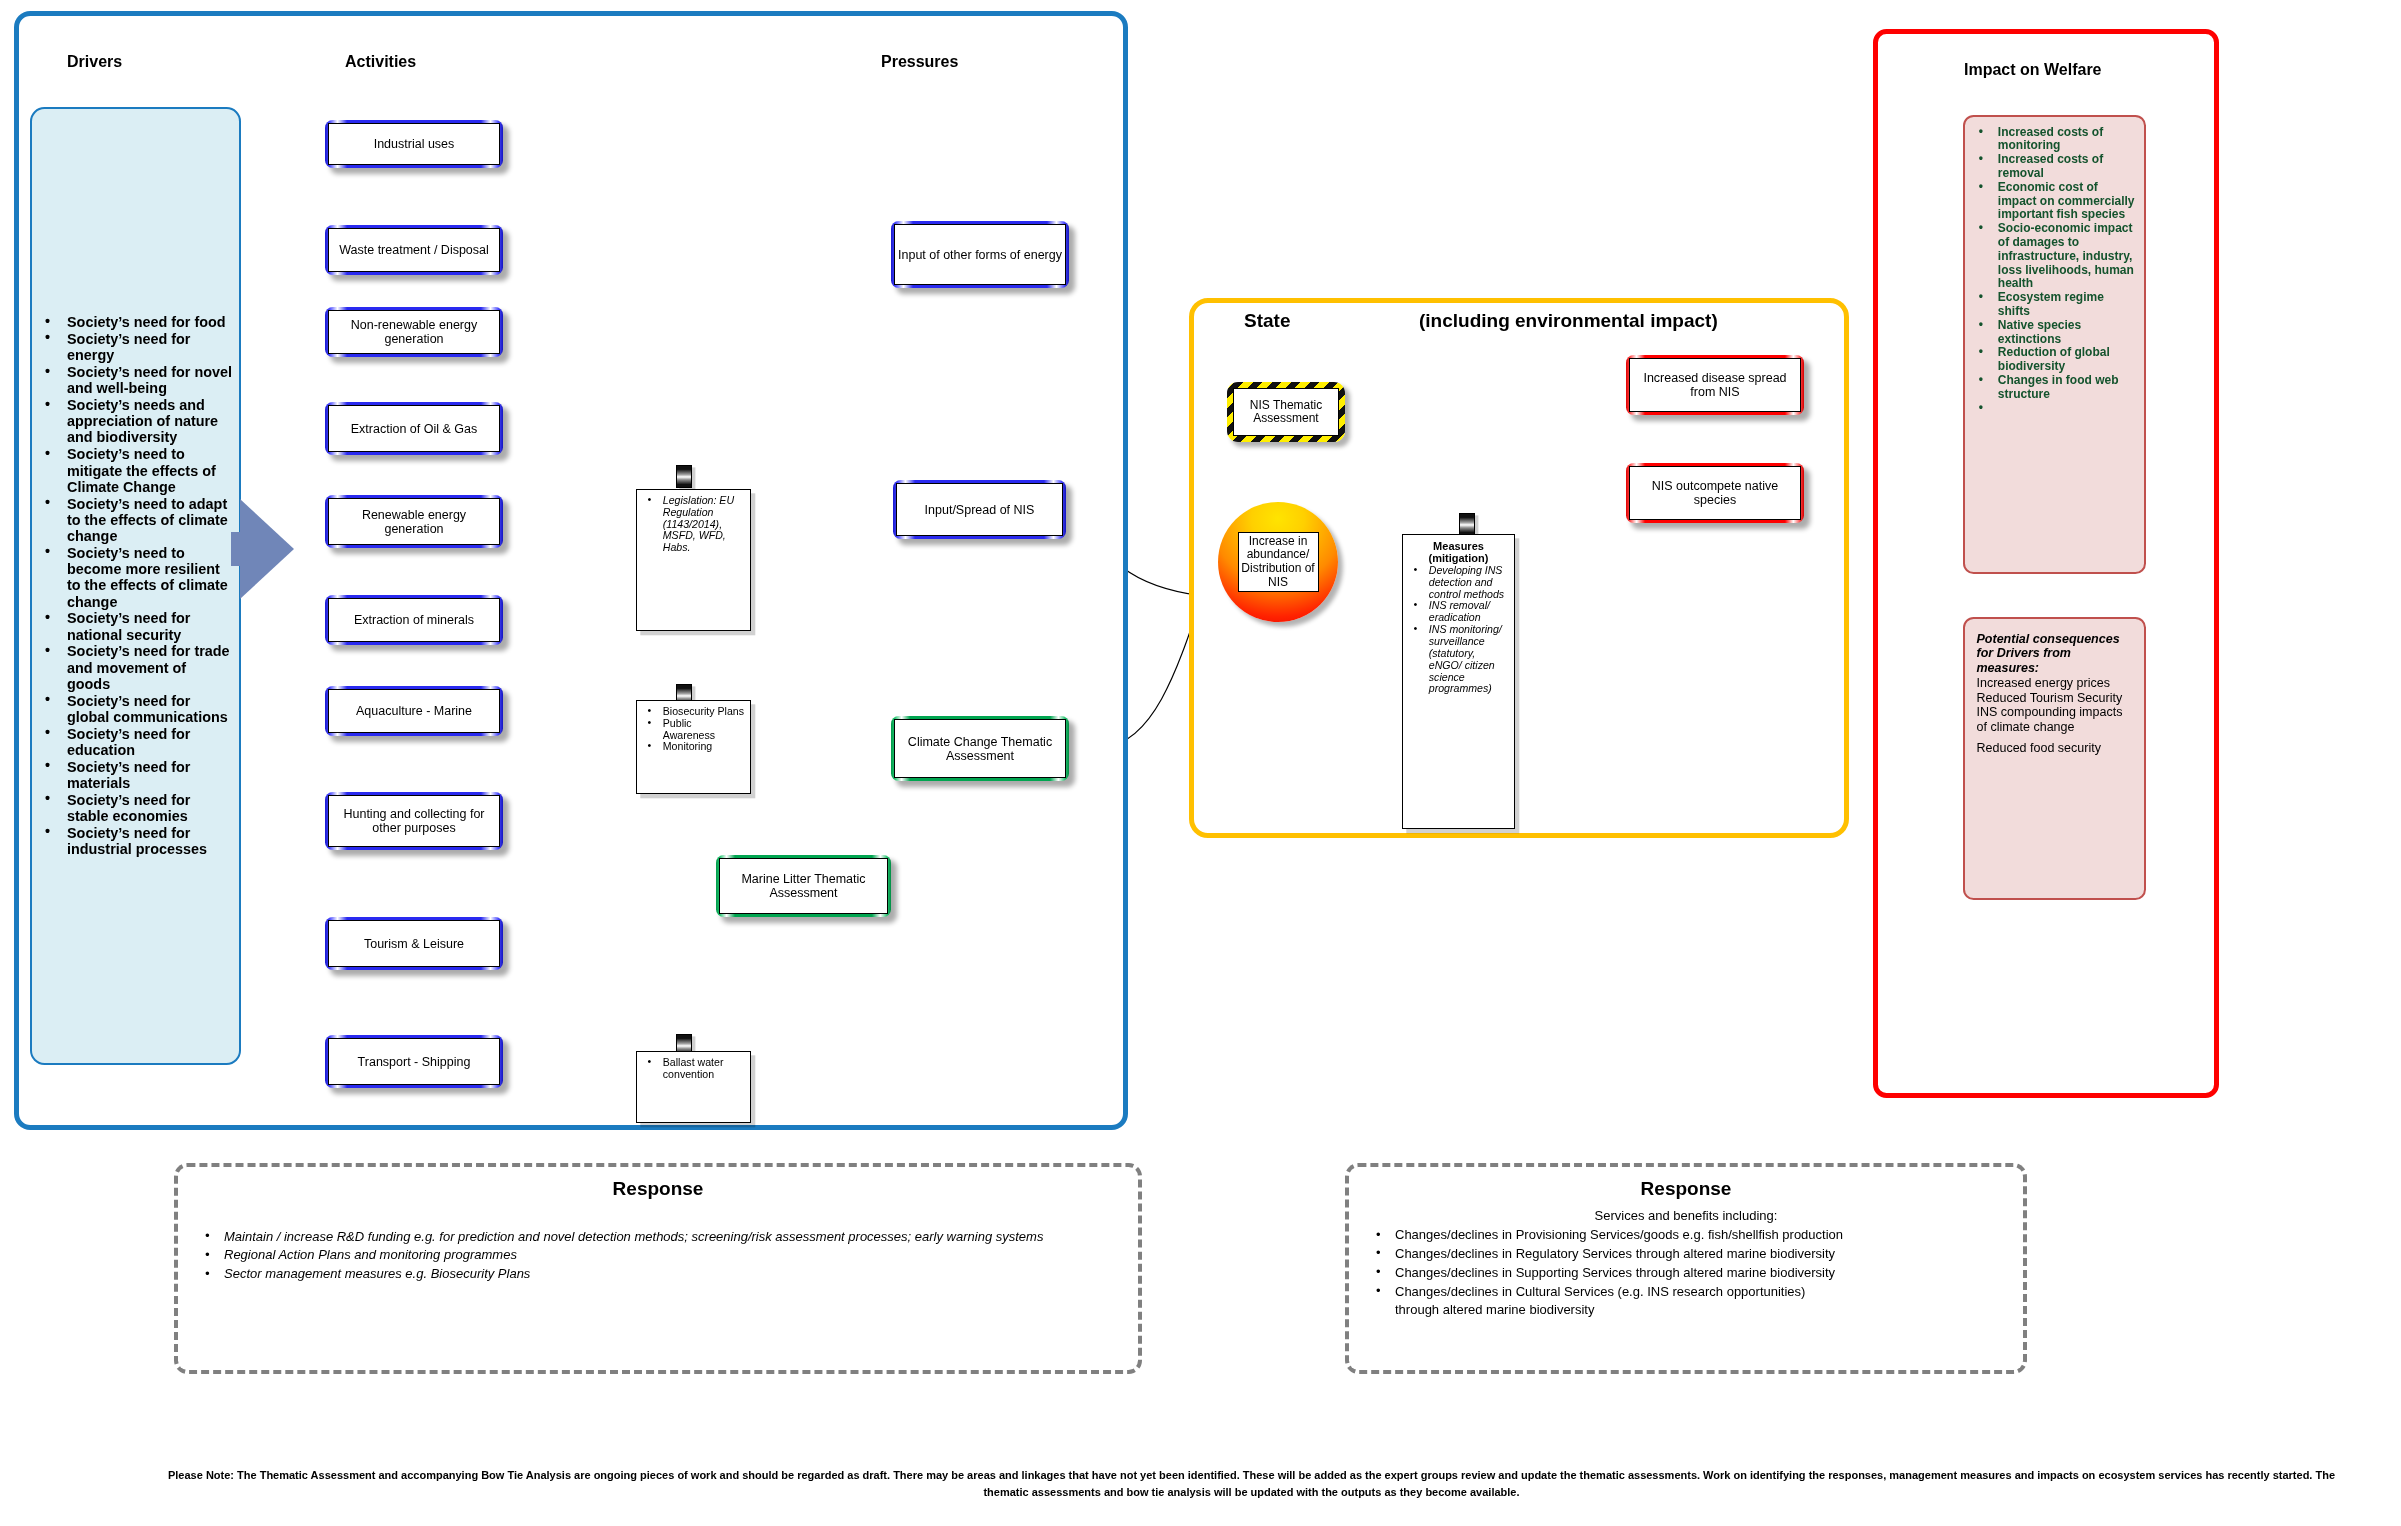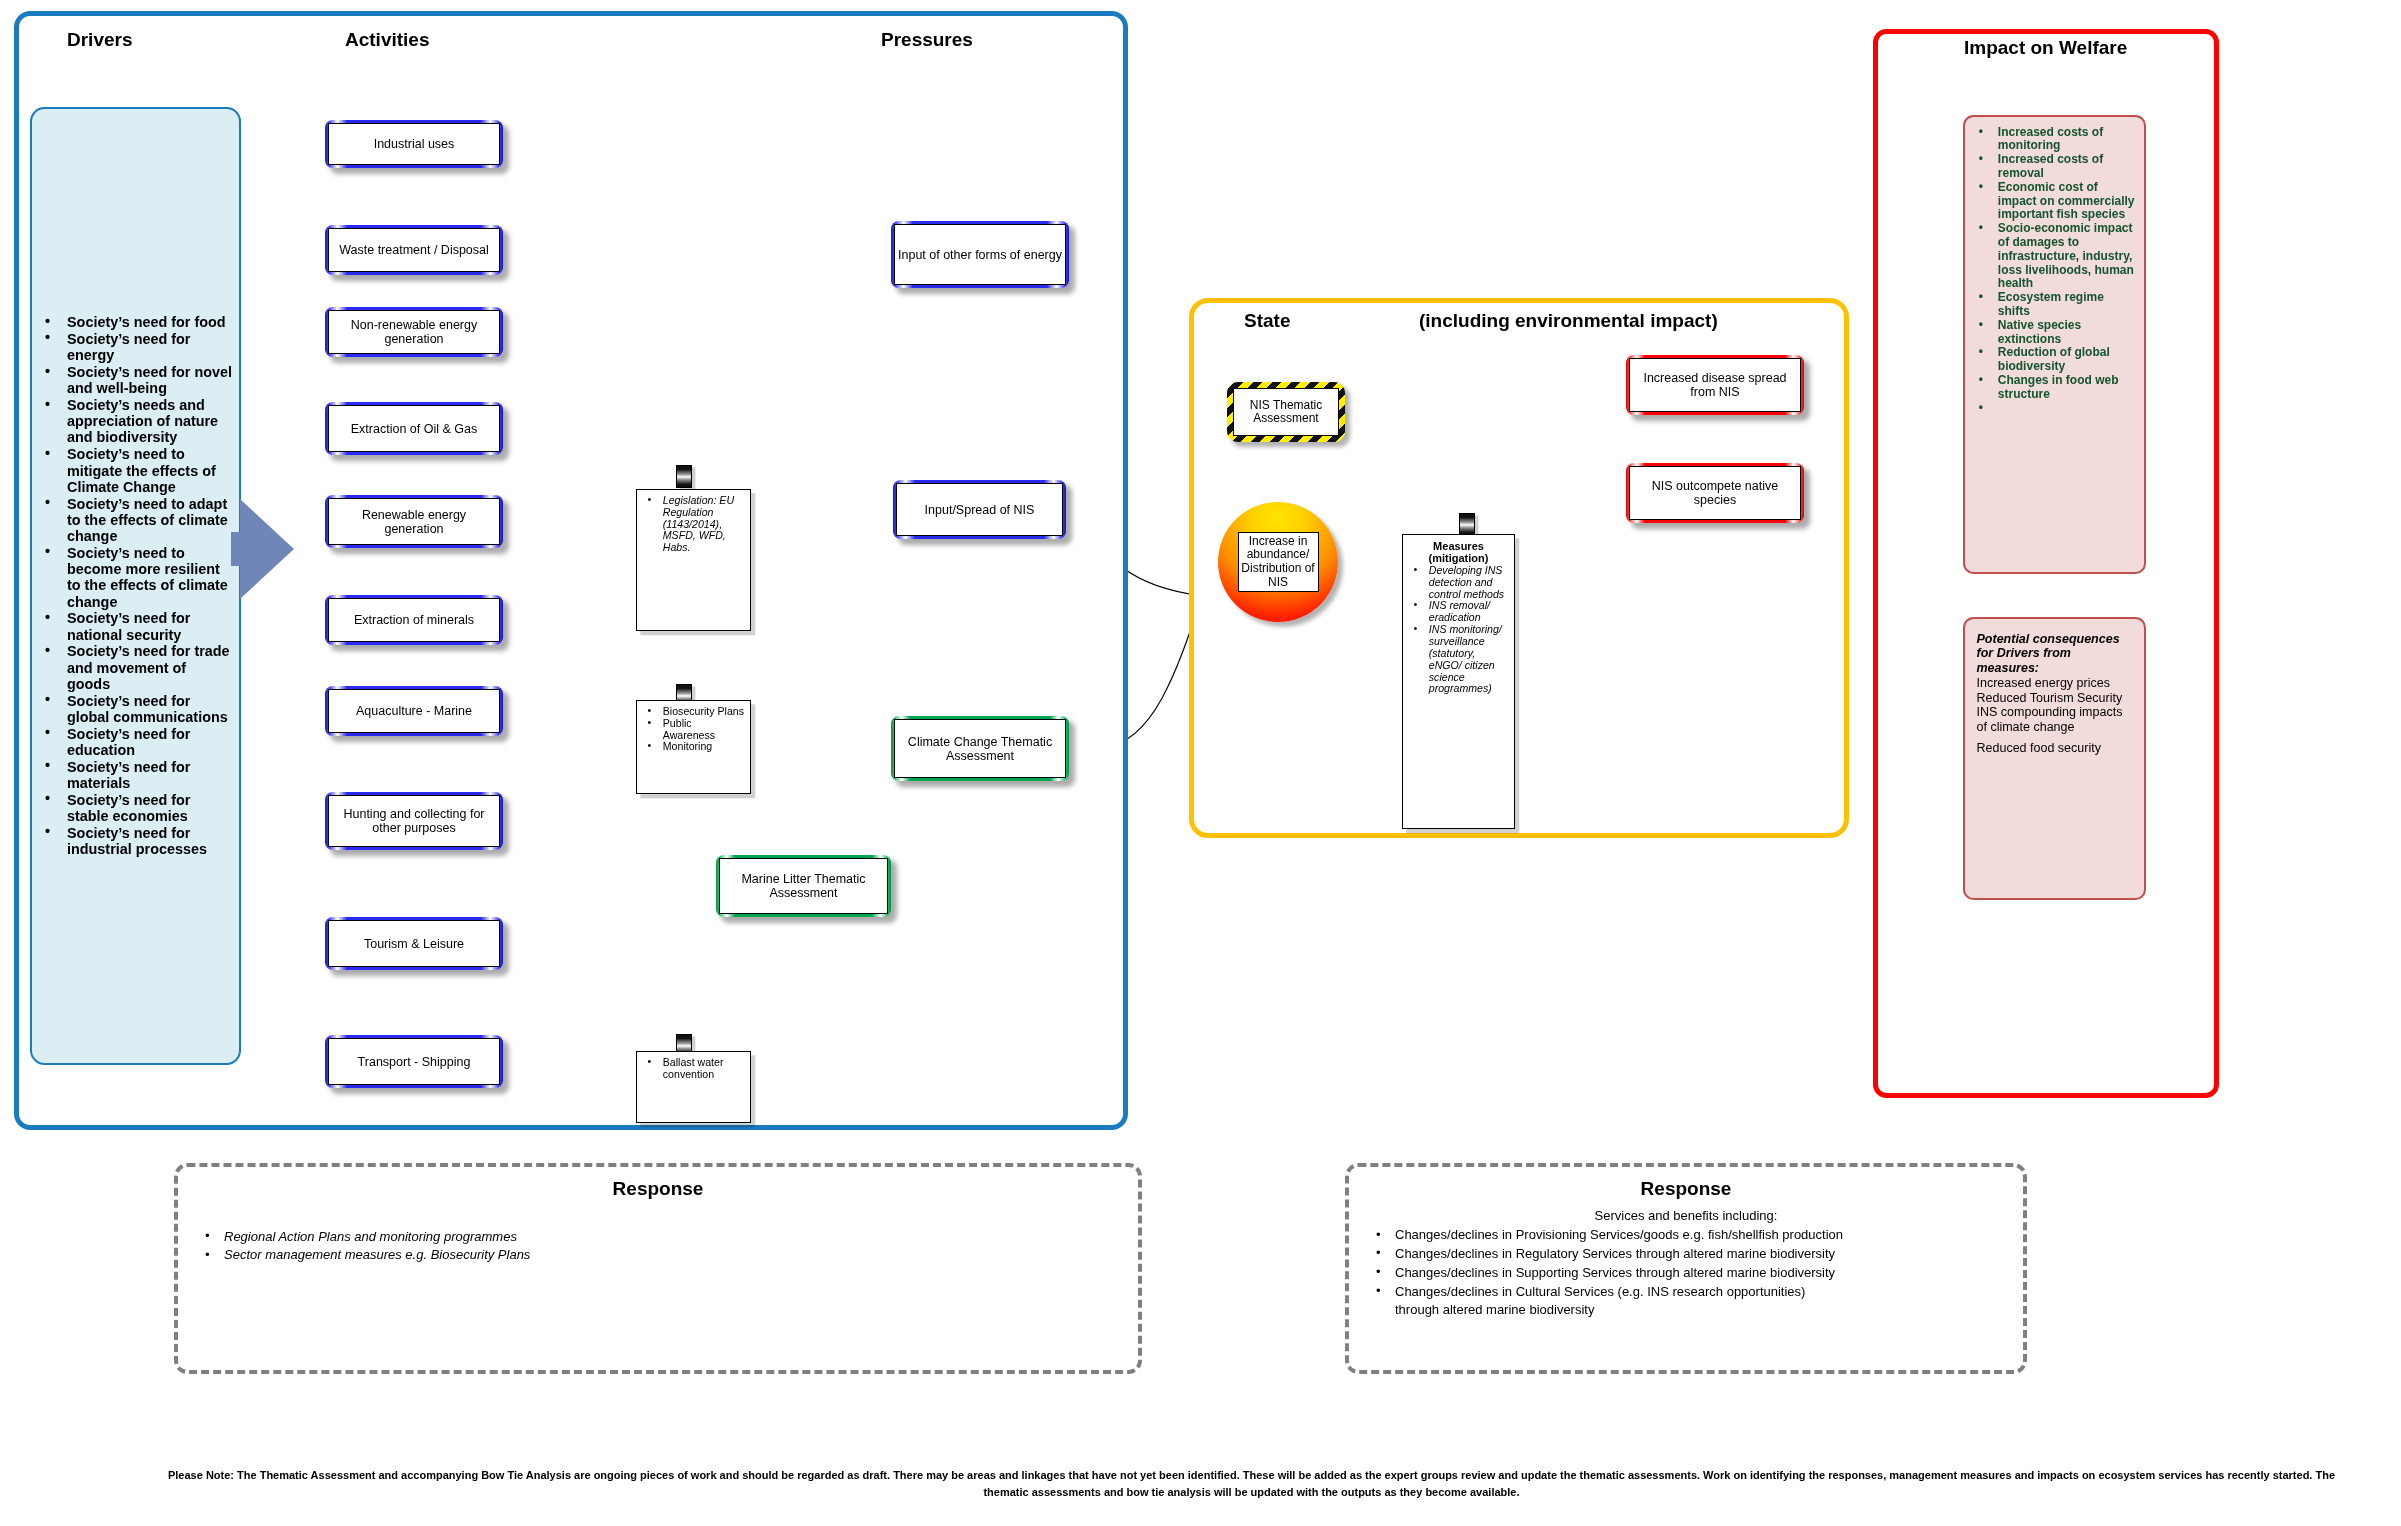--- a/index.html
+++ b/index.html
@@ -24,21 +24,21 @@
     box-sizing:border-box;
   }
   #state-panel{
     left:1189px;top:298px;width:660px;height:540px;
     border:5.3px solid #ffc000;border-radius:19px;background:#fff;
     box-sizing:border-box;
   }
 
   
   .col-head{
-    font-weight:bold;font-size:19px;color:#000;white-space:nowrap;
+    font-weight:bold;font-size:16px;color:#000;white-space:nowrap;margin-top:24px;
   }
 
   
   #drivers-box{
     left:30px;top:107px;width:211px;height:958px;
     border:2.9px solid #1b7bc0;border-radius:14.4px;
     background:#dbeef4;box-sizing:border-box;
     display:flex;align-items:center;
   }
   #drivers-box ul{
@@ -388,20 +388,21 @@
   <div class="wc-line">Increased energy prices</div>
   <div class="wc-line">Reduced Tourism Security</div>
   <div class="wc-line">INS compounding impacts of climate change</div>
   <div class="wc-gap"></div>
   <div class="wc-line">Reduced food security</div>
 </div>
 
 <div class="response-box" id="response-left">
   <div class="rhead">Response</div>
   <ul>
+    <li>Maintain / increase R&amp;D funding e.g. for prediction and novel detection methods; screening/risk assessment processes; early warning systems</li>
     <li>Regional Action Plans and monitoring programmes</li>
     <li>Sector management measures e.g. Biosecurity Plans</li>
   </ul>
 </div>
 
 <div class="response-box" id="response-right">
   <div class="rhead">Response</div>
   <div class="sub">Services and benefits including:</div>
   <ul>
     <li>Changes/declines in Provisioning Services/goods e.g. fish/shellfish production</li>

